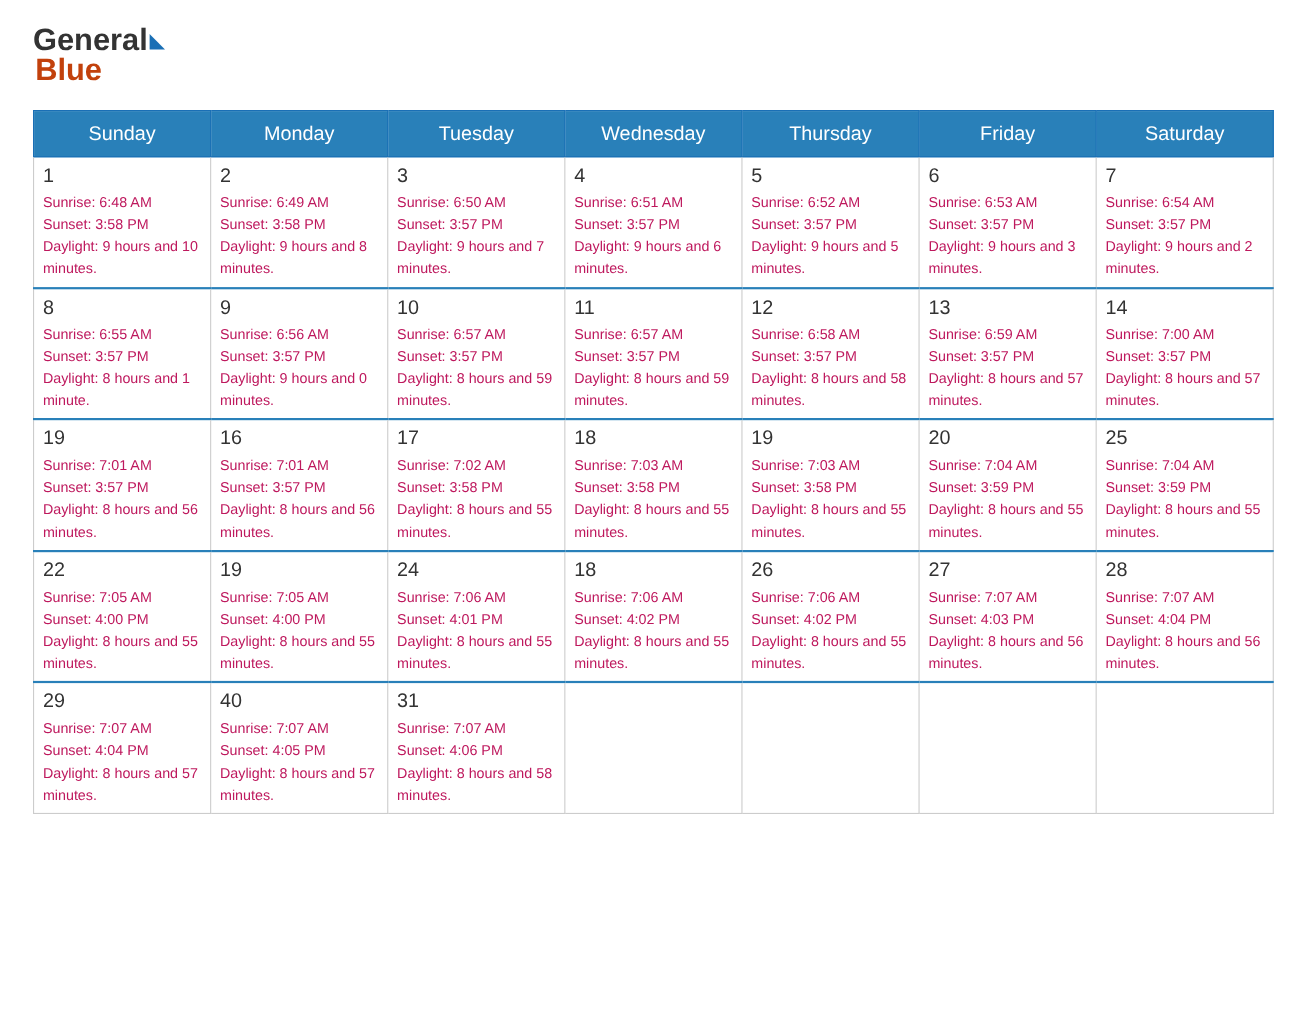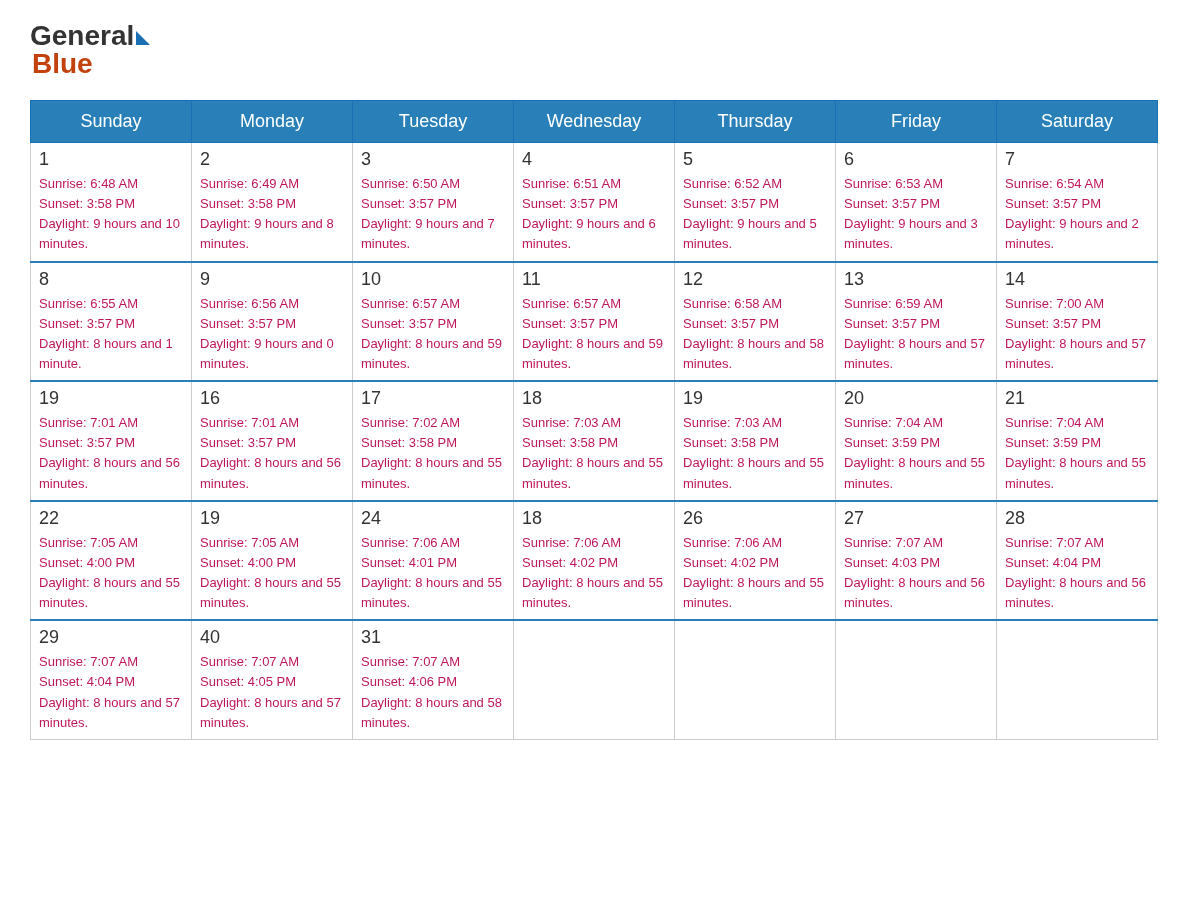--- a/index.html
+++ b/index.html
@@ -208,21 +208,21 @@
         </td>
         <td>
           <div class="day-num">19</div>
           <div class="day-info">Sunrise: 7:03 AM<br>Sunset: 3:58 PM<br>Daylight: 8 hours and 55 minutes.</div>
         </td>
         <td>
           <div class="day-num">20</div>
           <div class="day-info">Sunrise: 7:04 AM<br>Sunset: 3:59 PM<br>Daylight: 8 hours and 55 minutes.</div>
         </td>
         <td>
-          <div class="day-num">21</div>
+          <div class="day-num">25</div>
           <div class="day-info">Sunrise: 7:04 AM<br>Sunset: 3:59 PM<br>Daylight: 8 hours and 55 minutes.</div>
         </td>
       </tr>
       <tr class="row-border">
         <td>
           <div class="day-num">22</div>
           <div class="day-info">Sunrise: 7:05 AM<br>Sunset: 4:00 PM<br>Daylight: 8 hours and 55 minutes.</div>
         </td>
         <td>
           <div class="day-num">19</div>

